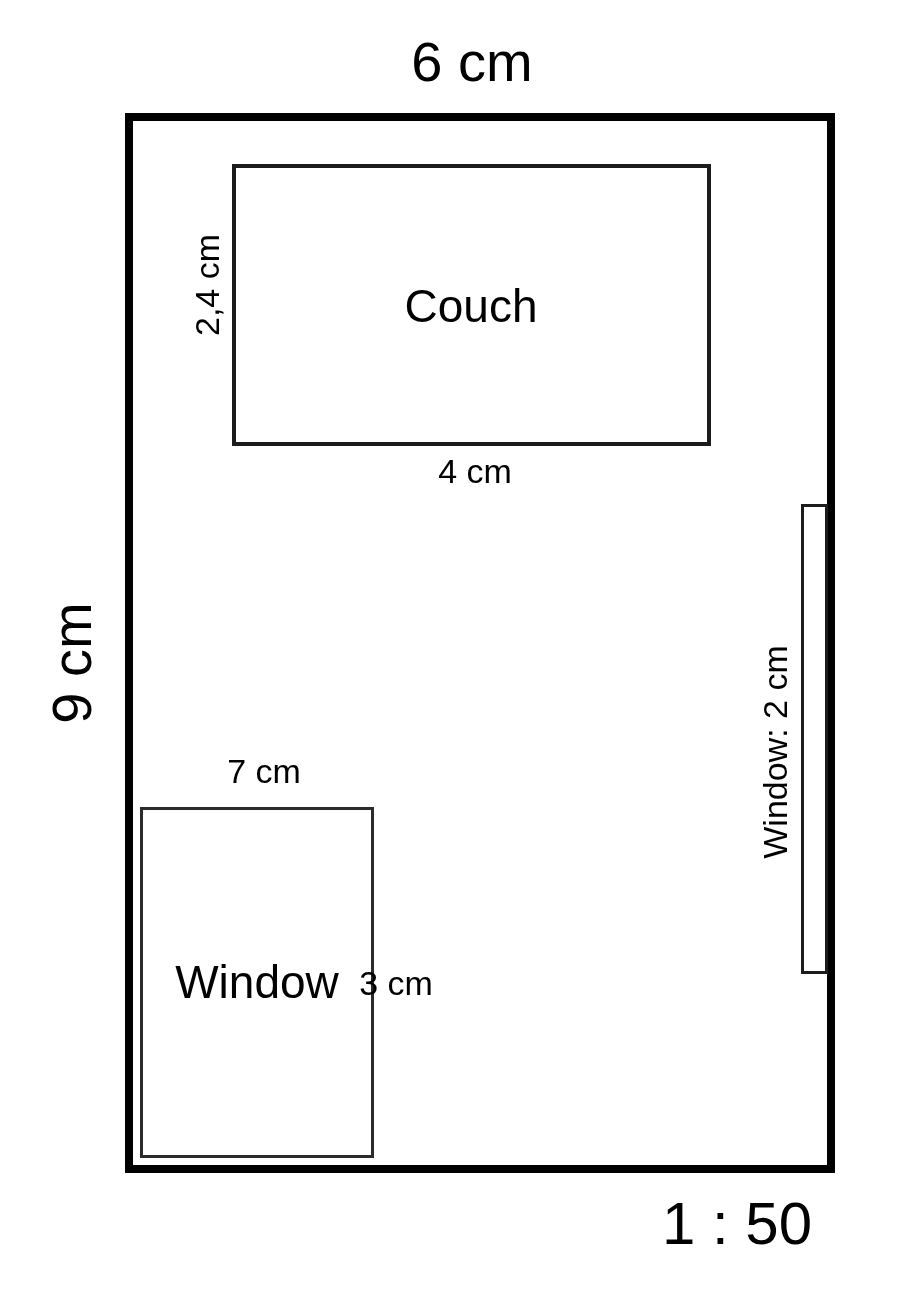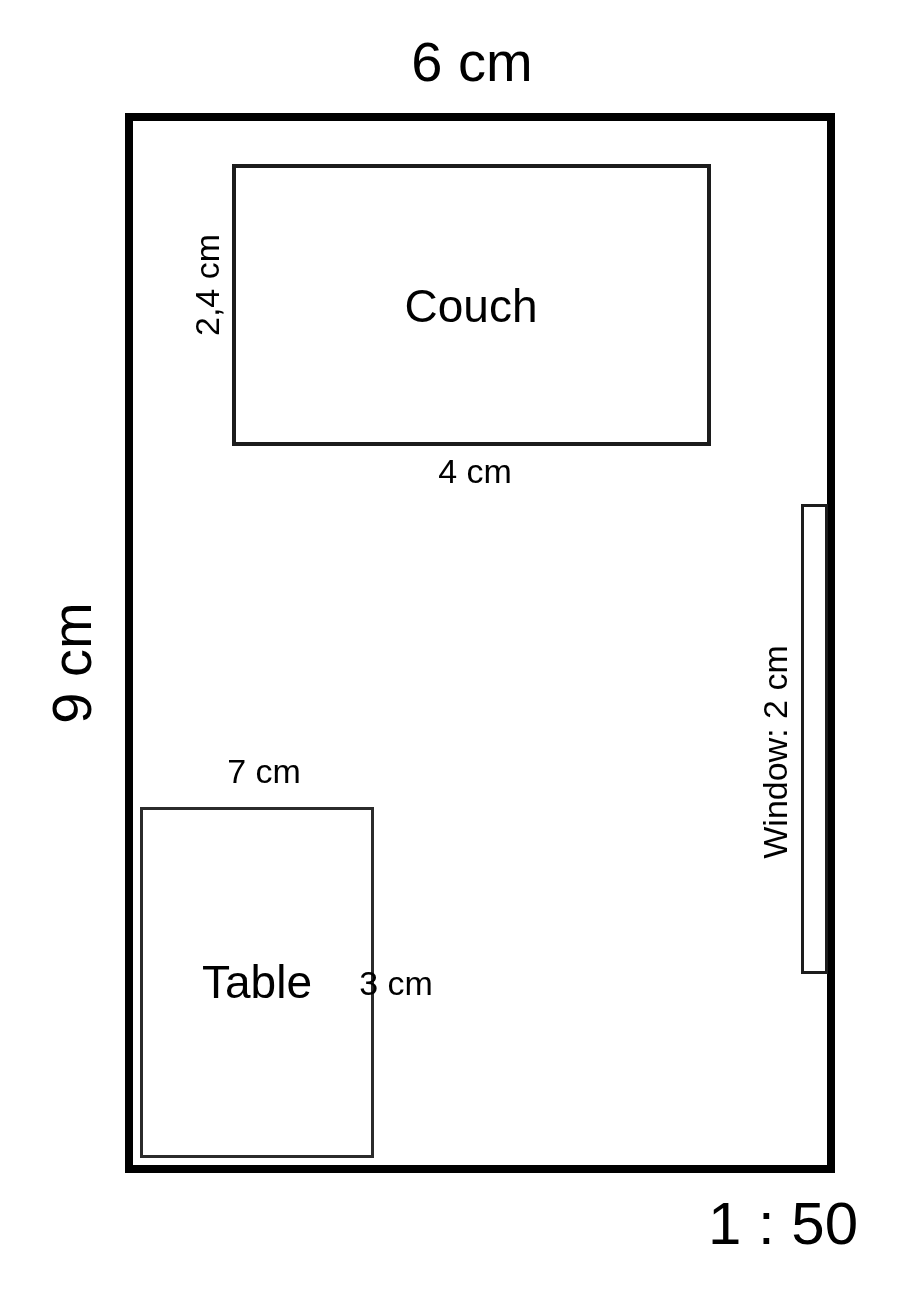--- a/index.html
+++ b/index.html
@@ -52,21 +52,21 @@
 
   .room-width-label   { left: 472px; top: 62px;  }
   .room-height-label  { left: 72px;  top: 663px; }
   .couch-name-label   { left: 471px; top: 306px; }
   .couch-width-label  { left: 475px; top: 471px; text-align: center; }
   .couch-height-label { left: 207px; top: 285px; }
   .table-name-label   { left: 257px; top: 982px; }
   .table-width-label  { left: 264px; top: 771px; }
   .table-height-label { left: 396px; top: 983px; }
   .window-label       { left: 775px; top: 752px; }
-  .scale-label        { left: 783px; top: 1224px; text-align: right; }
+  .scale-label        { left: 737px; top: 1224px; text-align: right; }
 </style>
 </head>
 <body>
 
 <div class="canvas">
 
   <div class="rect room-outline"></div>
 
   <div class="rect couch-rect"></div>
 
@@ -77,21 +77,21 @@
   <div class="lbl big room-width-label">6 cm</div>
 
   <div class="lbl big vert room-height-label">9 cm</div>
 
   <div class="lbl name couch-name-label">Couch</div>
 
   <div class="lbl dim couch-width-label">4 cm</div>
 
   <div class="lbl dim vert couch-height-label">2,4 cm</div>
 
-  <div class="lbl name table-name-label">Table</div>
+  <div class="lbl name table-name-label">Window</div>
 
   <div class="lbl dim table-width-label">7 cm</div>
 
   <div class="lbl dim table-height-label">3 cm</div>
 
   <div class="lbl dim vert window-label">Window: 2 cm</div>
 
   <div class="lbl scale scale-label">1 : 50</div>
 
 </div>

